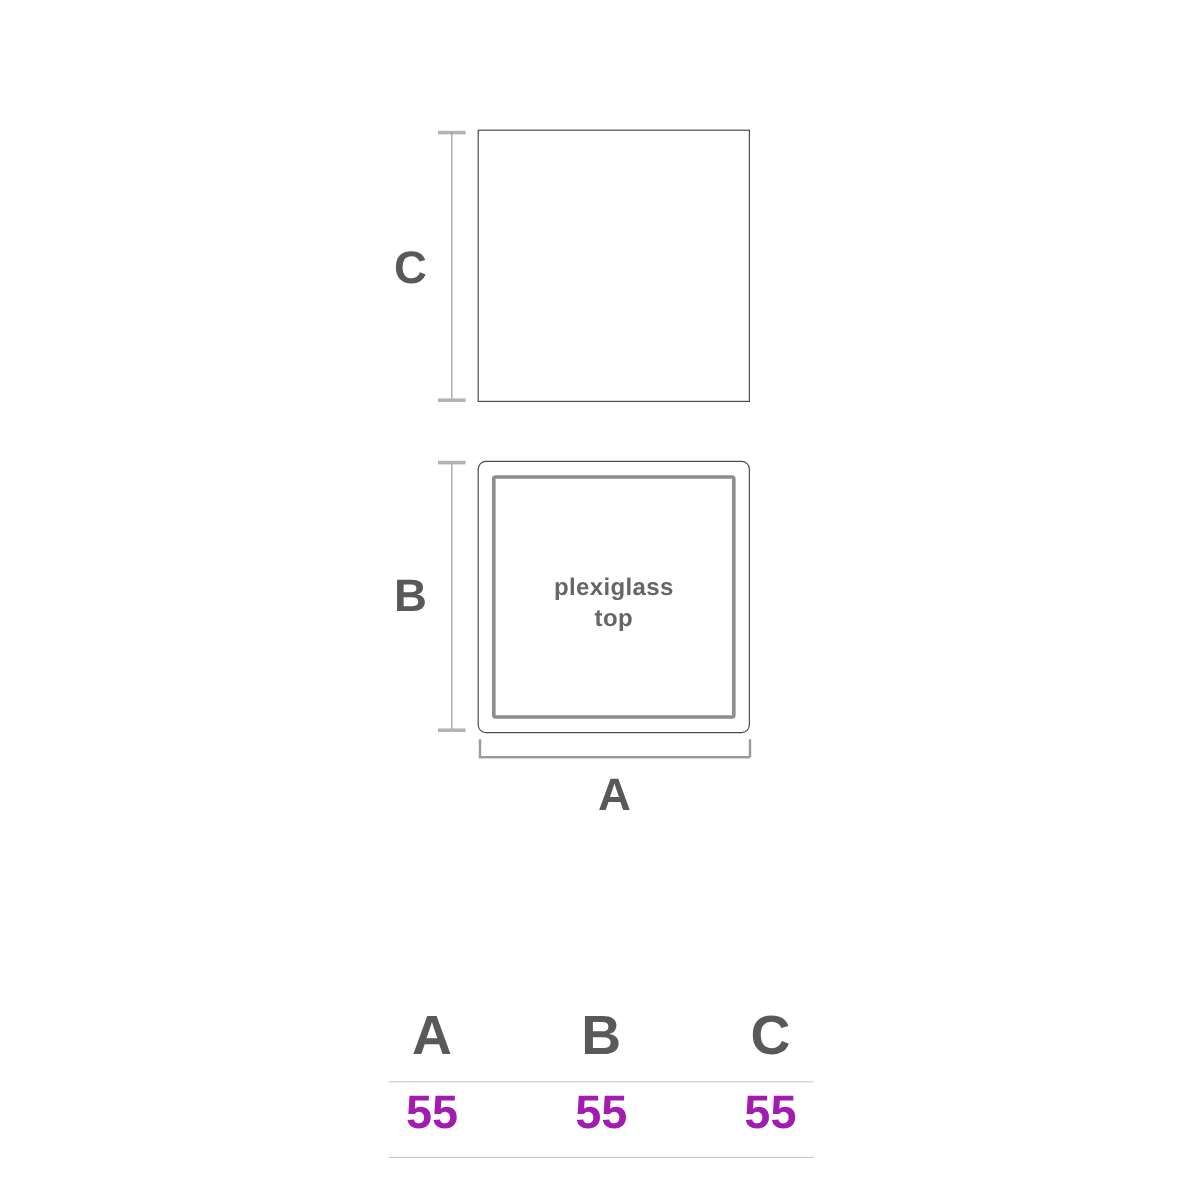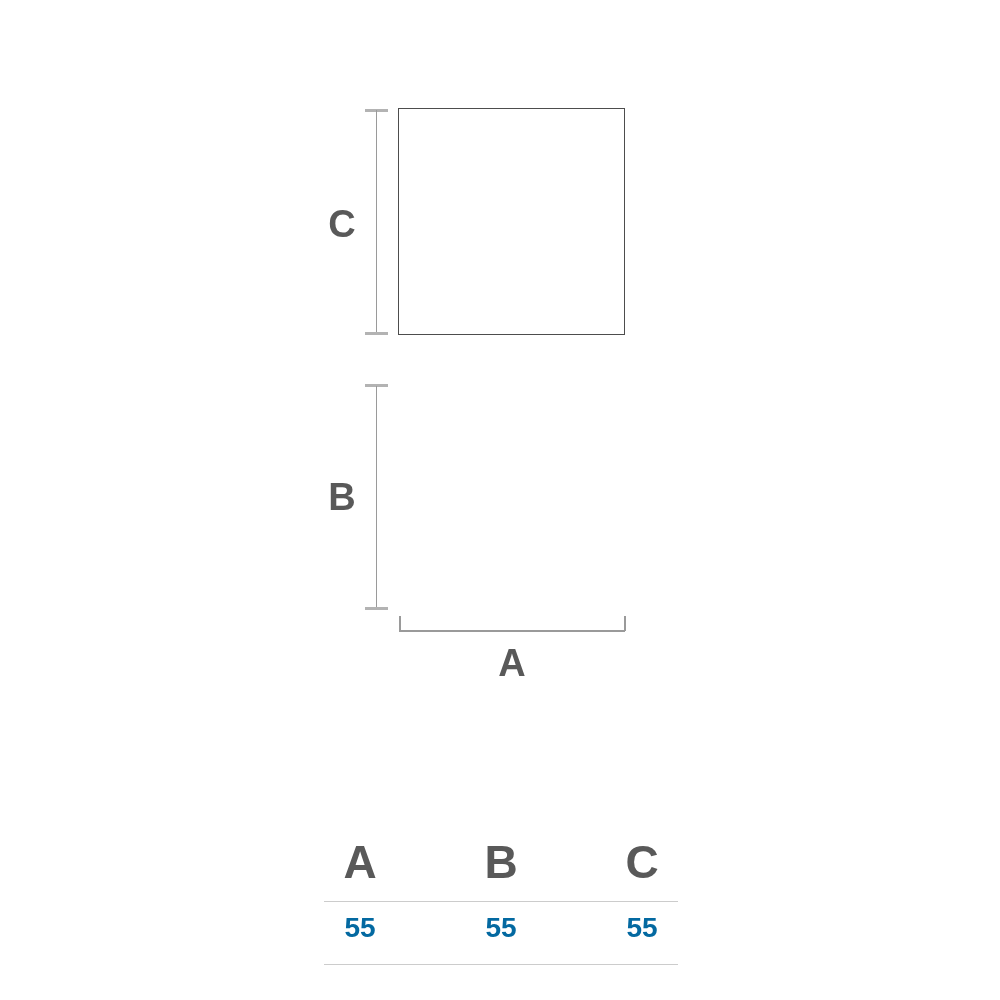--- a/index.html
+++ b/index.html
@@ -104,23 +104,23 @@
     text-align: center;
     font-size: 46px;
     font-weight: bold;
     color: #595959;
     line-height: 60px;
     height: 60px;
   }
   .dims-row.values .cell {
     width: 72px;
     text-align: center;
-    font-size: 28px;
+    font-size: 39px;
     font-weight: bold;
-    color: #0369a1;
+    color: #a21caf;
     line-height: 52px;
     height: 52px;
   }
   .dims-rule {
     height: 1px;
     background: #cccccc;
     margin: 0;
   }
   .dims-rule.top-rule { margin-top: 9px; }
   .dims-rule.bottom-rule { margin-top: 10px; }
@@ -130,20 +130,28 @@
 
 <div class="canvas">
 
   <div class="side-square"></div>
 
   <div class="tick-h" style="left:365px; top:109px;"></div>
   <div class="dim-vline" style="left:375.5px; top:110px; height:224px;"></div>
   <div class="tick-h" style="left:365px; top:332px;"></div>
   <div class="dim-letter" style="left:314px; top:198px;">C</div>
 
+  <div class="top-square">
+    <div class="inner-frame">
+      <div class="surface-label">
+        <div>plexiglass</div>
+        <div>top</div>
+      </div>
+    </div>
+  </div>
 
   <div class="tick-h" style="left:365px; top:384px;"></div>
   <div class="dim-vline" style="left:375.5px; top:386px; height:222px;"></div>
   <div class="tick-h" style="left:365px; top:607px;"></div>
   <div class="dim-letter" style="left:314px; top:471px;">B</div>
 
   <div class="tick-v" style="left:398.5px; top:616px;"></div>
   <div class="dim-hline" style="left:399px; top:630px; width:226px;"></div>
   <div class="tick-v" style="left:623.5px; top:616px;"></div>
   <div class="dim-letter" style="left:484px; top:637px;">A</div>

